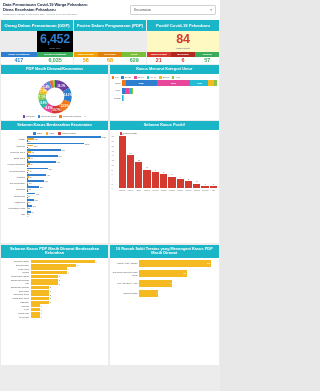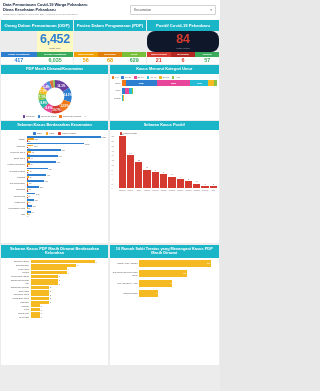--- a/index.html
+++ b/index.html
@@ -25,27 +25,27 @@
 
   
   .kpis{display:flex;gap:1px;padding:0 1px;}
   .kpi{flex:1;display:flex;flex-direction:column;}
   .kpi-head{color:#fff;font-weight:bold;text-align:center;font-size:4.2px;line-height:5.2px;
     padding:2.5px 2px;min-height:11px;box-sizing:border-box;display:flex;align-items:center;justify-content:center;}
   .kpi-body{flex:1;text-align:center;padding:2px 0 2.5px;}
   .kpi-num{font-size:12.5px;font-weight:bold;line-height:13px;letter-spacing:-.3px;}
   .kpi-cap{font-size:2.4px;font-weight:bold;color:#7c8390;margin-top:.5px;}
   .kpi-odp .kpi-head{background:#1ab6c8;}
-  .kpi-odp .kpi-body{background:#fef9c3;margin-left:36px;}
+  .kpi-odp .kpi-body{background:#000000;margin-left:36px;}
   .kpi-odp .kpi-num{color:#2f7fd1;}
   .kpi-pdp .kpi-head{background:#1ab6c8;}
   .kpi-pdp .kpi-body{background:#fff9e0;}
   .kpi-pdp .kpi-num{color:#f0a000;}
   .kpi-pos .kpi-head{background:#1ab6c8;}
-  .kpi-pos .kpi-body{background:#0f172a;border-radius:8px;}
+  .kpi-pos .kpi-body{background:#fef9c3;}
   .kpi-pos .kpi-num{color:#d43a2f;}
 
   
   .subs{display:flex;gap:1px;padding:0 1px;margin-top:0px;}
   .subgrp{flex:1;display:flex;gap:0.5px;}
   .sub{flex:1;text-align:center;}
   .sub-lab{color:#fff;font-size:2.3px;font-weight:bold;line-height:4px;padding:.4px 0;overflow:hidden;white-space:nowrap;}
   .sub-val{font-size:5.4px;font-weight:bold;line-height:7px;background:#fff;}
   .lab-blue{background:#2f7fd1;} .lab-green{background:#3aab5b;}
   .lab-org{background:#f0a000;} .lab-orgd{background:#e2800e;} .lab-grn2{background:#79bf3a;}

